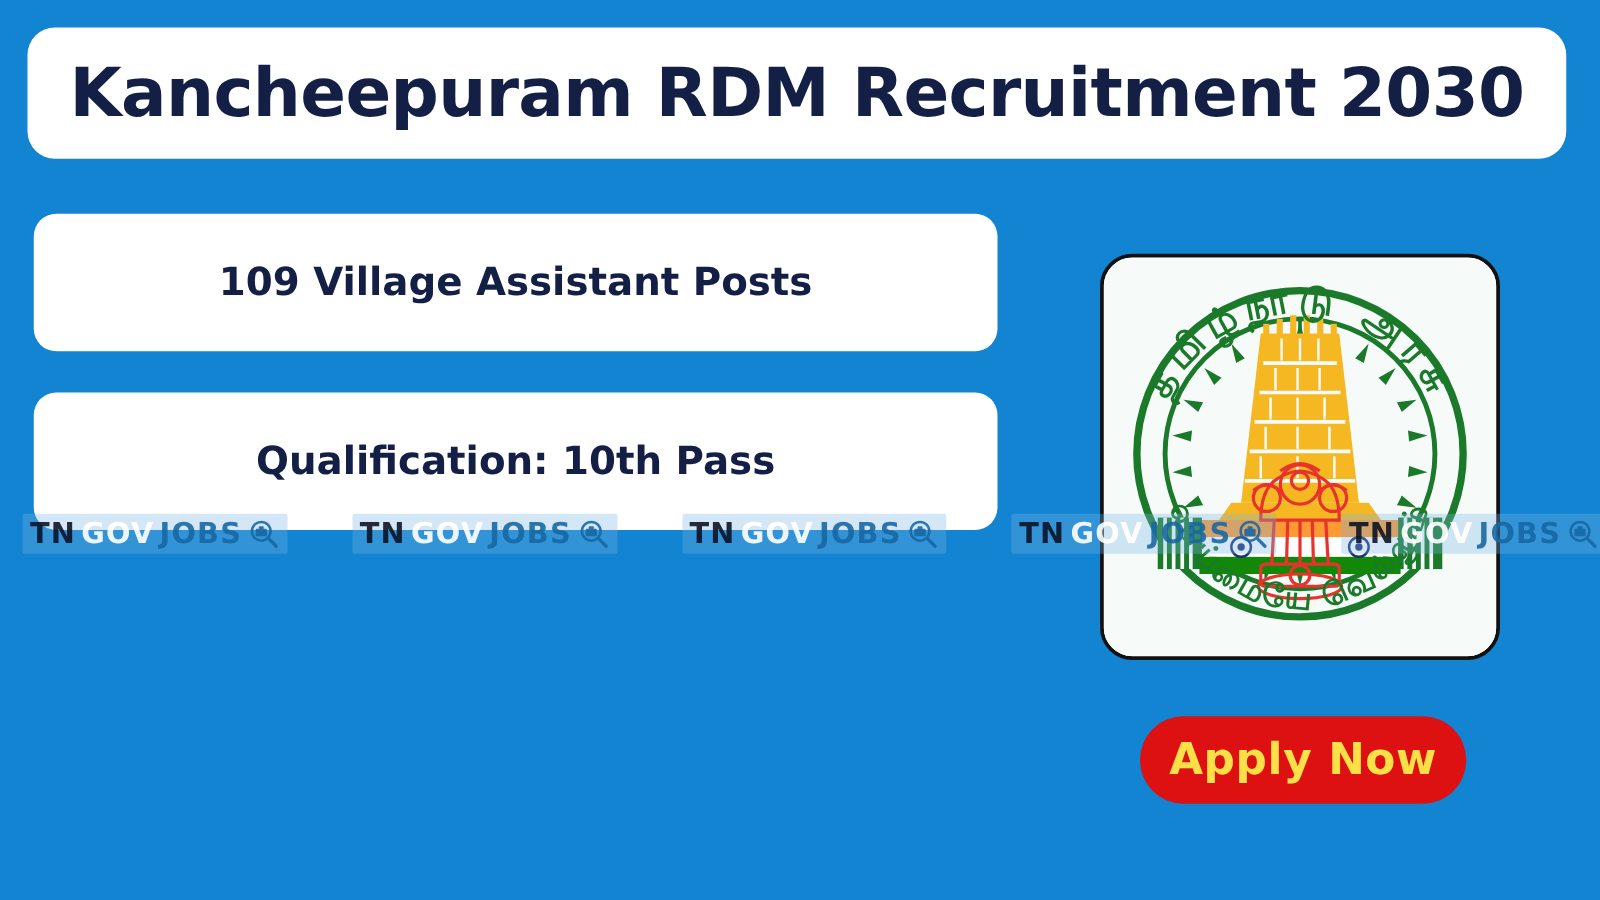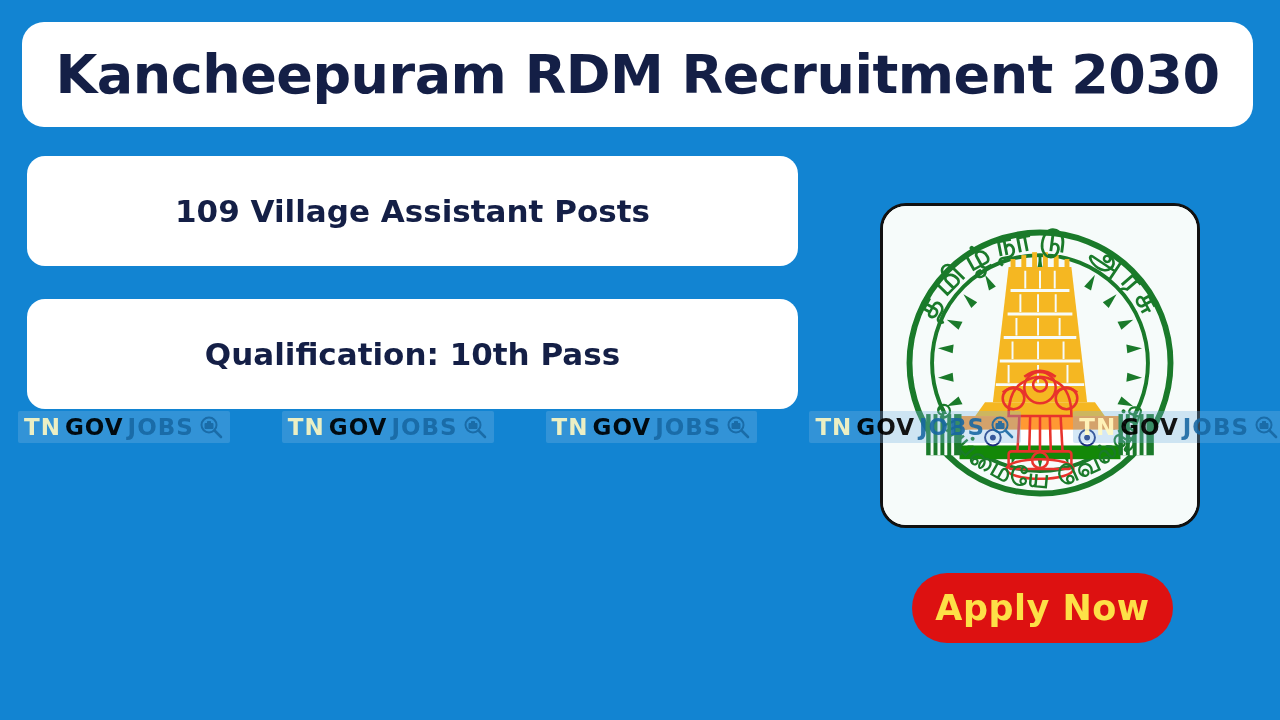--- a/index.html
+++ b/index.html
@@ -38,21 +38,21 @@
     font-size: 54px;
     letter-spacing: -0.5px;
     color: #141f46;
     white-space: nowrap;
   }
 
   
   .info-col {
     position: absolute;
     left: 27px;
-    top: 156px;
+    top: 171px;
     width: 771px;
     height: 528px;
   }
   .info-card {
     position: absolute;
     left: 0;
     width: 771px;
     height: 110px;
     background: #ffffff;
     border-radius: 18px;
@@ -143,22 +143,22 @@
     border-radius: 2px;
     opacity: 0.92;
   }
   .wm-text {
     font-family: "DejaVu Sans", sans-serif;
     font-weight: bold;
     font-size: 23px;
     letter-spacing: 1px;
     white-space: nowrap;
   }
-  .wm-tn   { color: #fef9c3; }
-  .wm-gov  { color: #000000; }
+  .wm-tn   { color: #0f172a; }
+  .wm-gov  { color: #ffffff; }
   .wm-jobs { color: #1b6aa5; }
   .wm-icon { width: 26px; height: 26px; display: block; }
 </style>
 </head>
 <body>
 
 <div id="poster">
 
   <div class="title-card">
     <div class="title-text">Kancheepuram RDM Recruitment 2030</div>

